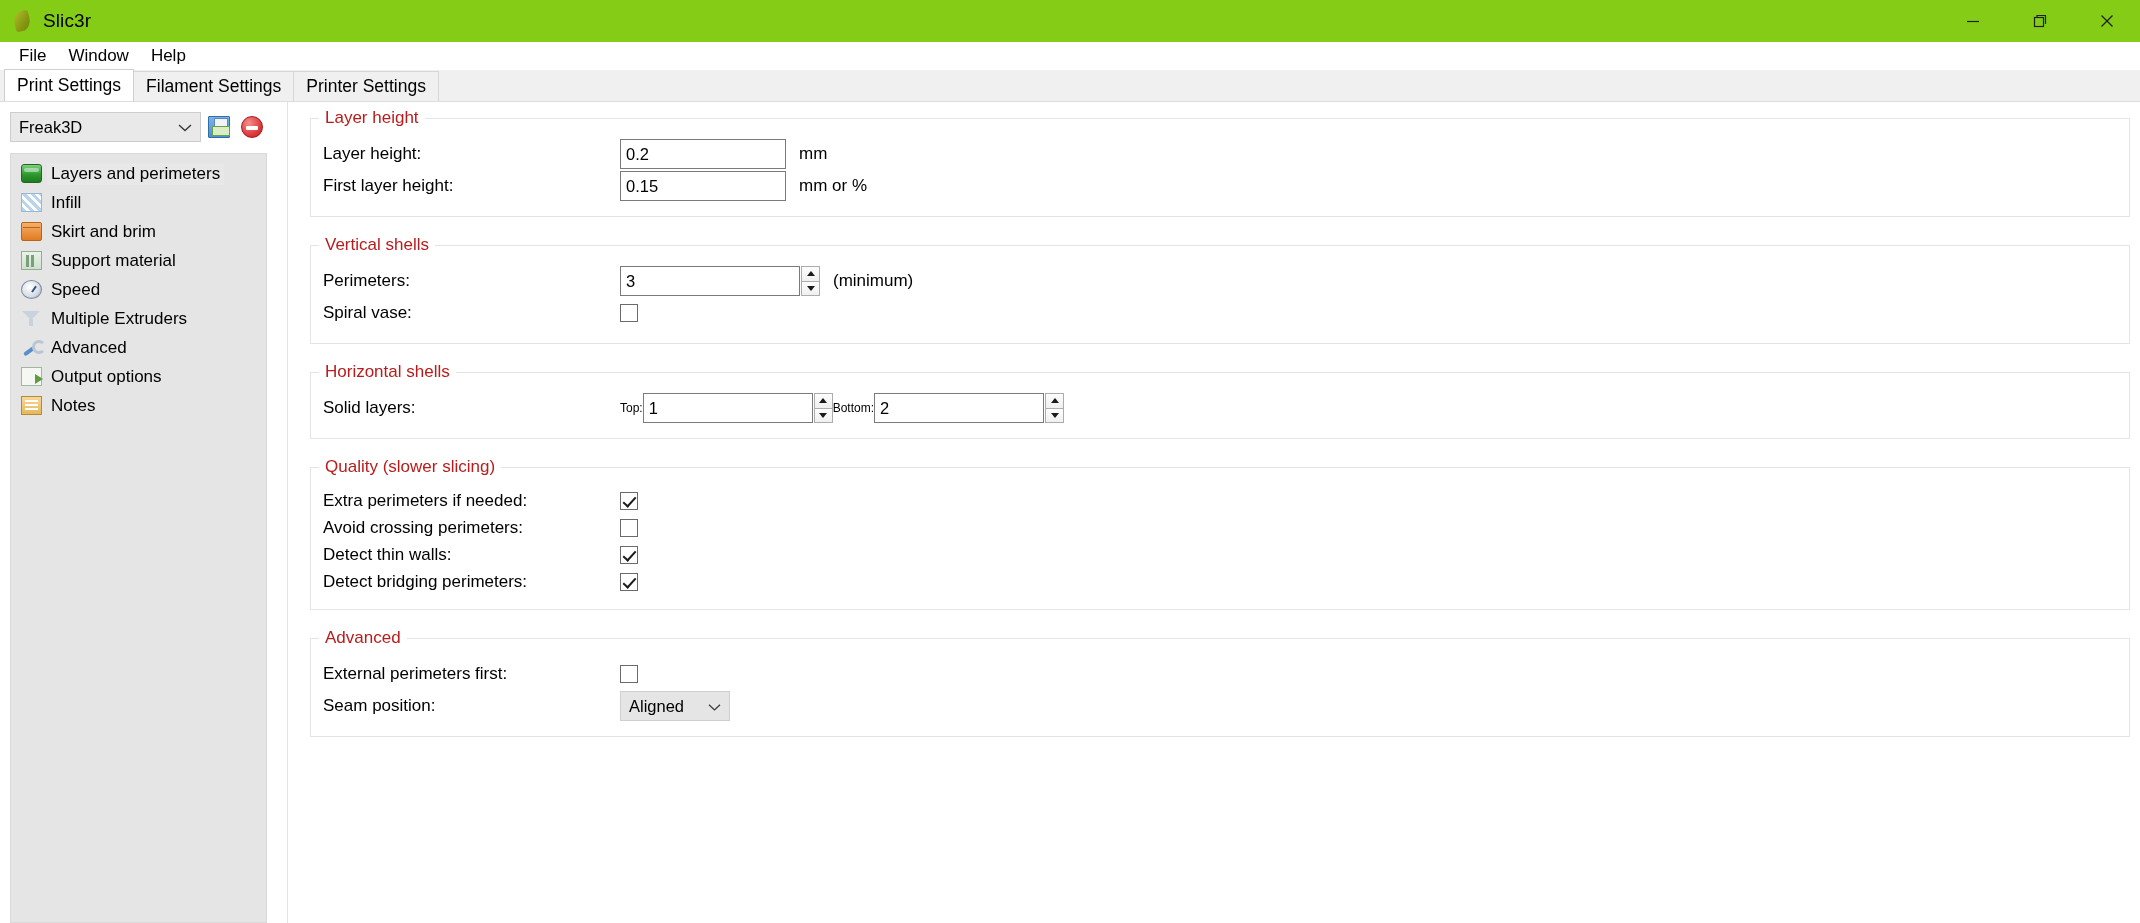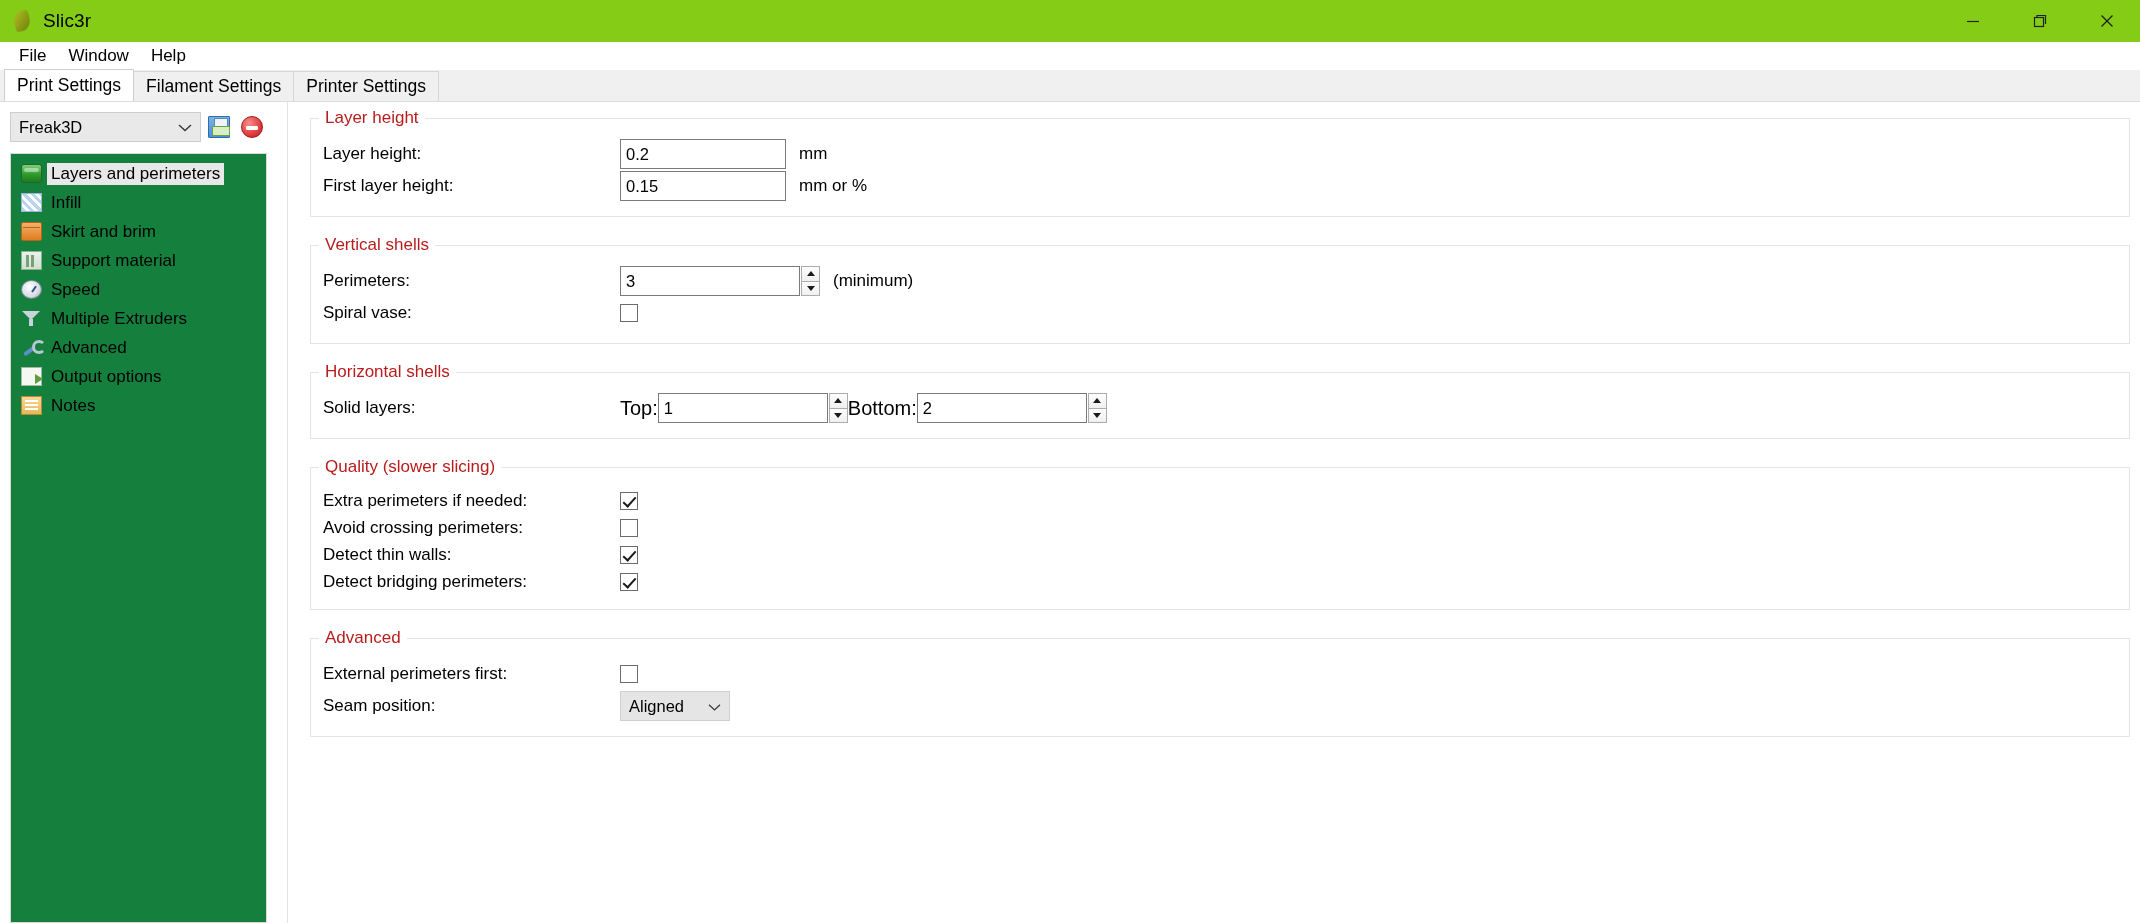--- a/index.html
+++ b/index.html
@@ -166,21 +166,21 @@
   }
   .del-ico::after {
     content:""; position: absolute;
     left: 4px; top: 8.5px; width: 12px; height: 4px;
     background: #ffffff; border-radius: 1px;
   }
 
   .navlist {
     flex: 1;
     border: 1px solid #d9d9d9;
-    background: #15803d;
+    background: #e5e5e5;
     padding: 5px 0 0 0;
     overflow: hidden;
   }
   .nav-item {
     display: flex;
     align-items: center;
     height: 29px;
     padding-left: 10px;
     font-size: 17px;
     color: #000;
@@ -297,21 +297,21 @@
     left: 5px; top: 1px;
     width: 5px; height: 11px;
     border: solid #1b1b1b;
     border-width: 0 2px 2px 0;
     transform: rotate(42deg);
   }
   .qrow { height: 27px; }
   .qrow .field-label { width: 297px; }
 
   .inline-lbl {
-    font-size: 20px;
+    font-size: 12px;
     color: #000;
     margin: 0 0 0 0;
   }
   .sel {
     width: 110px; height: 30px;
     background: #e5e5e5;
     border: 1px solid #cfcfcf;
     display: flex; align-items: center;
     padding-left: 8px;
     font-size: 16.5px;

